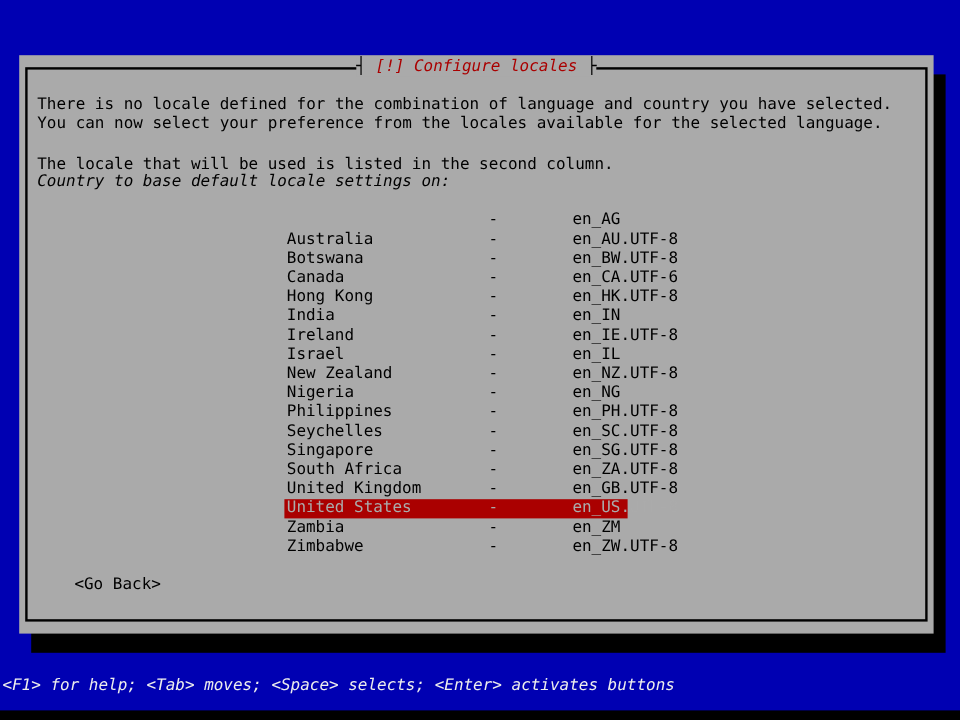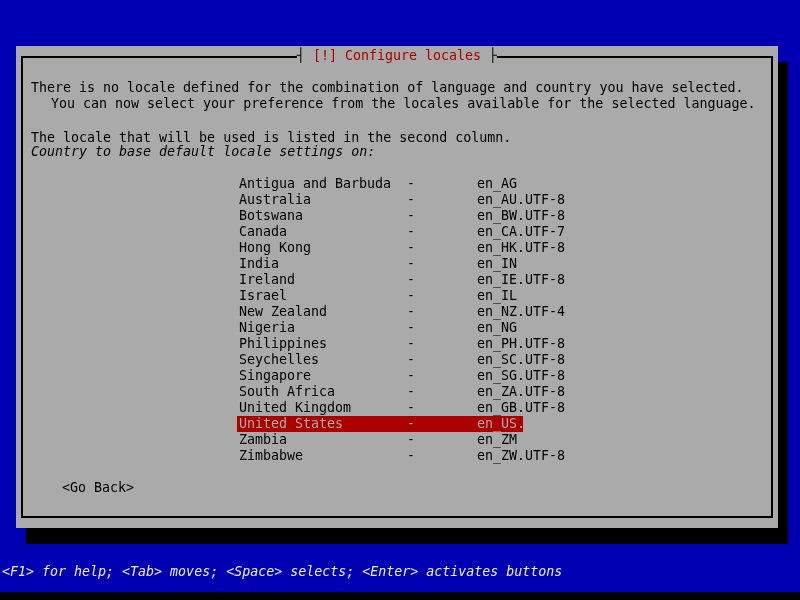--- a/index.html
+++ b/index.html
@@ -9,23 +9,23 @@
   *{box-sizing:border-box; margin:0; padding:0;}
   html,body{width:800px;height:600px;}
   body{font-family:"DejaVu Sans Mono", monospace; font-size:13.3px; line-height:16px;}
   .screen{position:relative; width:800px; height:600px; background:var(--background); overflow:hidden;}
   .shadow{position:absolute; left:26px; top:62px; width:762px; height:482px; background:var(--shadow);}
   .dialog{position:absolute; left:16px; top:46px; width:762px; height:482px; background:var(--dialog); color:var(--text);}
   .frame{position:absolute; left:5px; top:10px; right:5px; bottom:10px; border:2px solid #000; z-index:1;}
   .title{position:absolute; top:2px; left:50%; transform:translateX(-50%); height:16px;
          background:var(--dialog); white-space:pre; z-index:2;}
   .title .cap{color:var(--text);}
-  .title .title-text{color:var(--accent-red);}
+  .title .title-text{color:var(--accent-red);font-style:italic;}
   .body-line{position:absolute; left:15px; white-space:pre; z-index:2;}
-  .line-1{top:34px;} .line-2{top:50px;margin-left:20px;} .line-3{top:84px;}
+  .line-1{top:34px;} .line-2{top:50px;} .line-3{top:84px;}
   .prompt{position:absolute; left:15px; top:98px; white-space:pre; z-index:2;font-style:italic;}
   .locale-list{position:absolute; left:0; top:130px; width:100%; z-index:2;}
   .row{position:relative; height:16px;}
   .row-inner{position:absolute; left:221px; top:0; width:286px; height:16px;}
   .row-inner span{position:absolute; top:0; white-space:pre;}
   .country{left:2px;} .dash{left:170px;} .code{left:194px;margin-left:46px;}
   .row.selected .row-inner{background:var(--accent-red);}
   .row.selected .row-inner span{color:var(--highlight-text);}
   .go-back{position:absolute; left:46px; top:434px; height:16px; white-space:pre; z-index:2; cursor:default;}
   .help-bar{position:absolute; left:2px; top:564px; height:16px; color:var(--help-text); white-space:pre;font-style:italic;}
@@ -46,21 +46,20 @@
     <div class="body-line line-1">There is no locale defined for the combination of language and country you have selected.</div>
     <div class="body-line line-2">You can now select your preference from the locales available for the selected language.</div>
     <div class="body-line line-3">The locale that will be used is listed in the second column.</div>
 
     <div class="prompt">Country to base default locale settings on:</div>
 
     <div class="locale-list">
 
         <div class="row">
           <div class="row-inner">
-            <span class="country">Antigua and Barbuda</span>
             <span class="dash">-</span>
             <span class="code">en_AG</span>
           </div>
         </div>
 
         <div class="row">
           <div class="row-inner">
             <span class="country">Australia</span>
             <span class="dash">-</span>
             <span class="code">en_AU.UTF-8</span>
@@ -72,21 +71,21 @@
             <span class="country">Botswana</span>
             <span class="dash">-</span>
             <span class="code">en_BW.UTF-8</span>
           </div>
         </div>
 
         <div class="row">
           <div class="row-inner">
             <span class="country">Canada</span>
             <span class="dash">-</span>
-            <span class="code">en_CA.UTF-7</span>
+            <span class="code">en_CA.UTF-6</span>
           </div>
         </div>
 
         <div class="row">
           <div class="row-inner">
             <span class="country">Hong Kong</span>
             <span class="dash">-</span>
             <span class="code">en_HK.UTF-8</span>
           </div>
         </div>
@@ -112,21 +111,21 @@
             <span class="country">Israel</span>
             <span class="dash">-</span>
             <span class="code">en_IL</span>
           </div>
         </div>
 
         <div class="row">
           <div class="row-inner">
             <span class="country">New Zealand</span>
             <span class="dash">-</span>
-            <span class="code">en_NZ.UTF-4</span>
+            <span class="code">en_NZ.UTF-8</span>
           </div>
         </div>
 
         <div class="row">
           <div class="row-inner">
             <span class="country">Nigeria</span>
             <span class="dash">-</span>
             <span class="code">en_NG</span>
           </div>
         </div>

